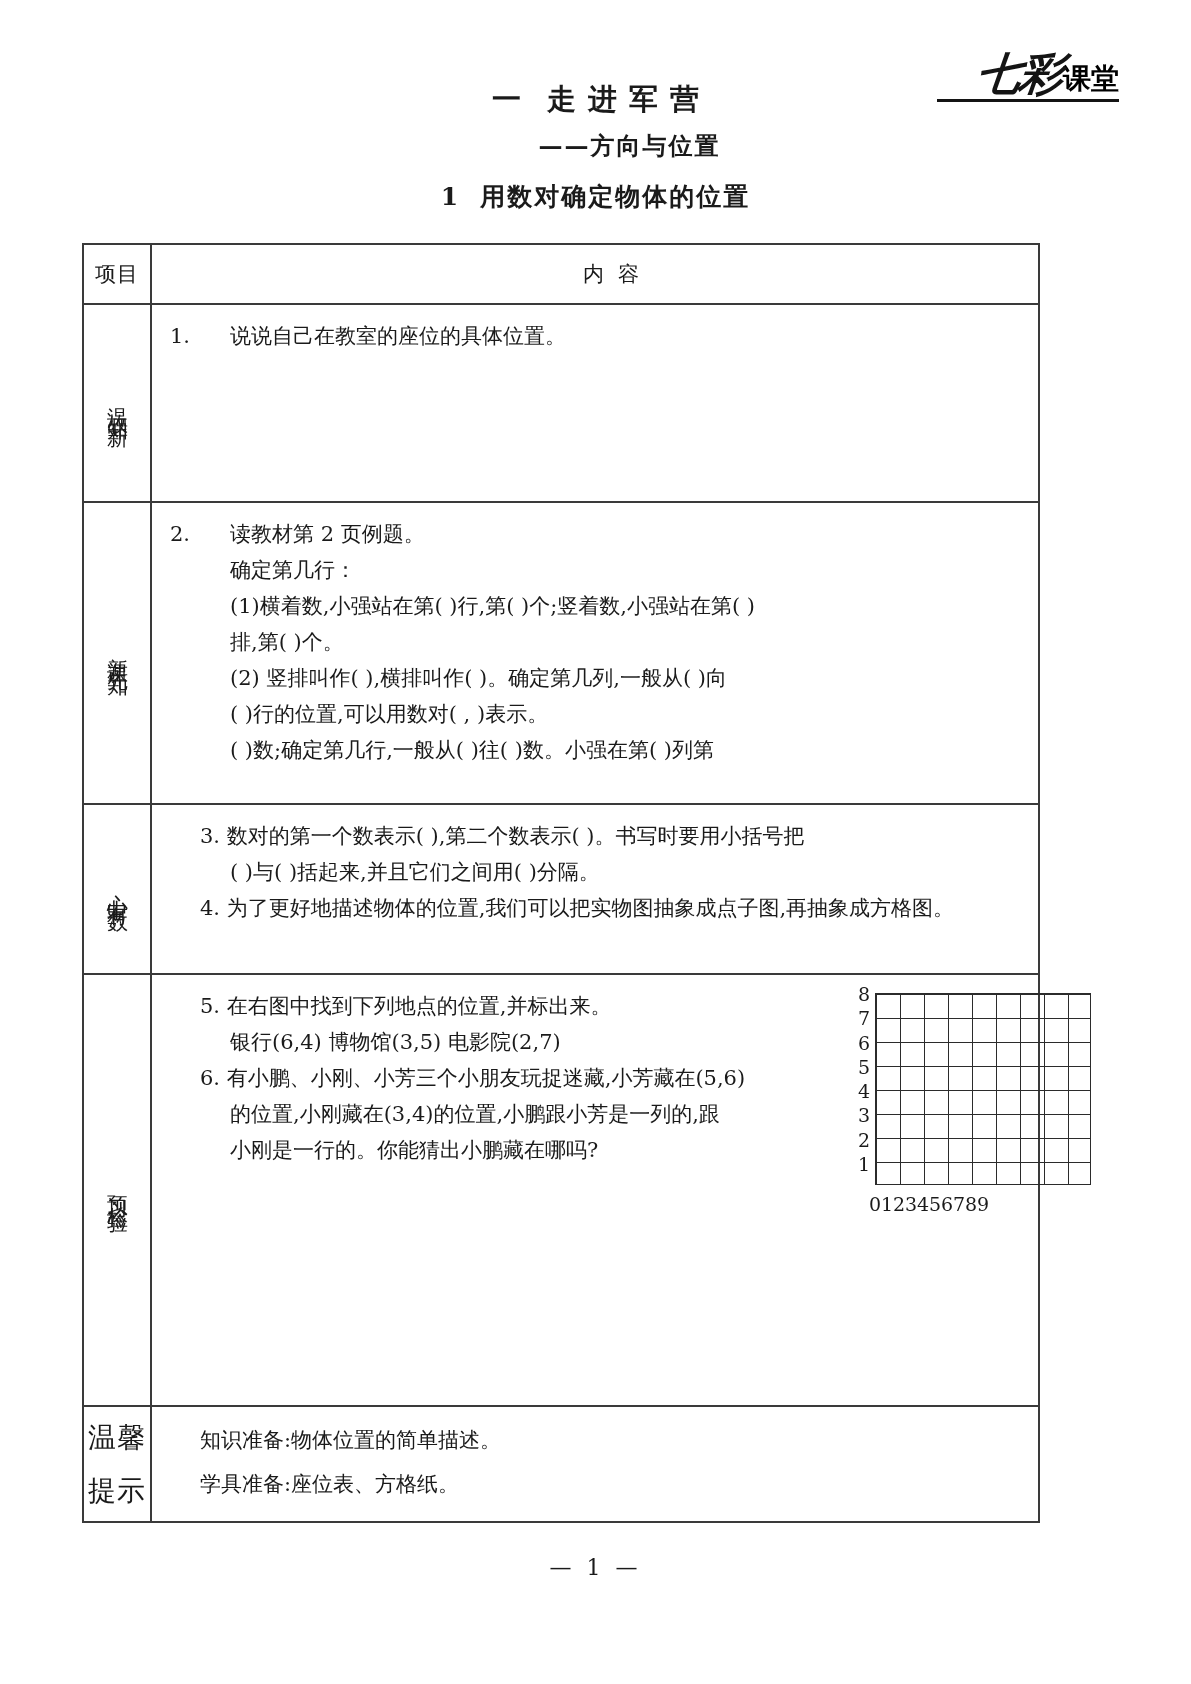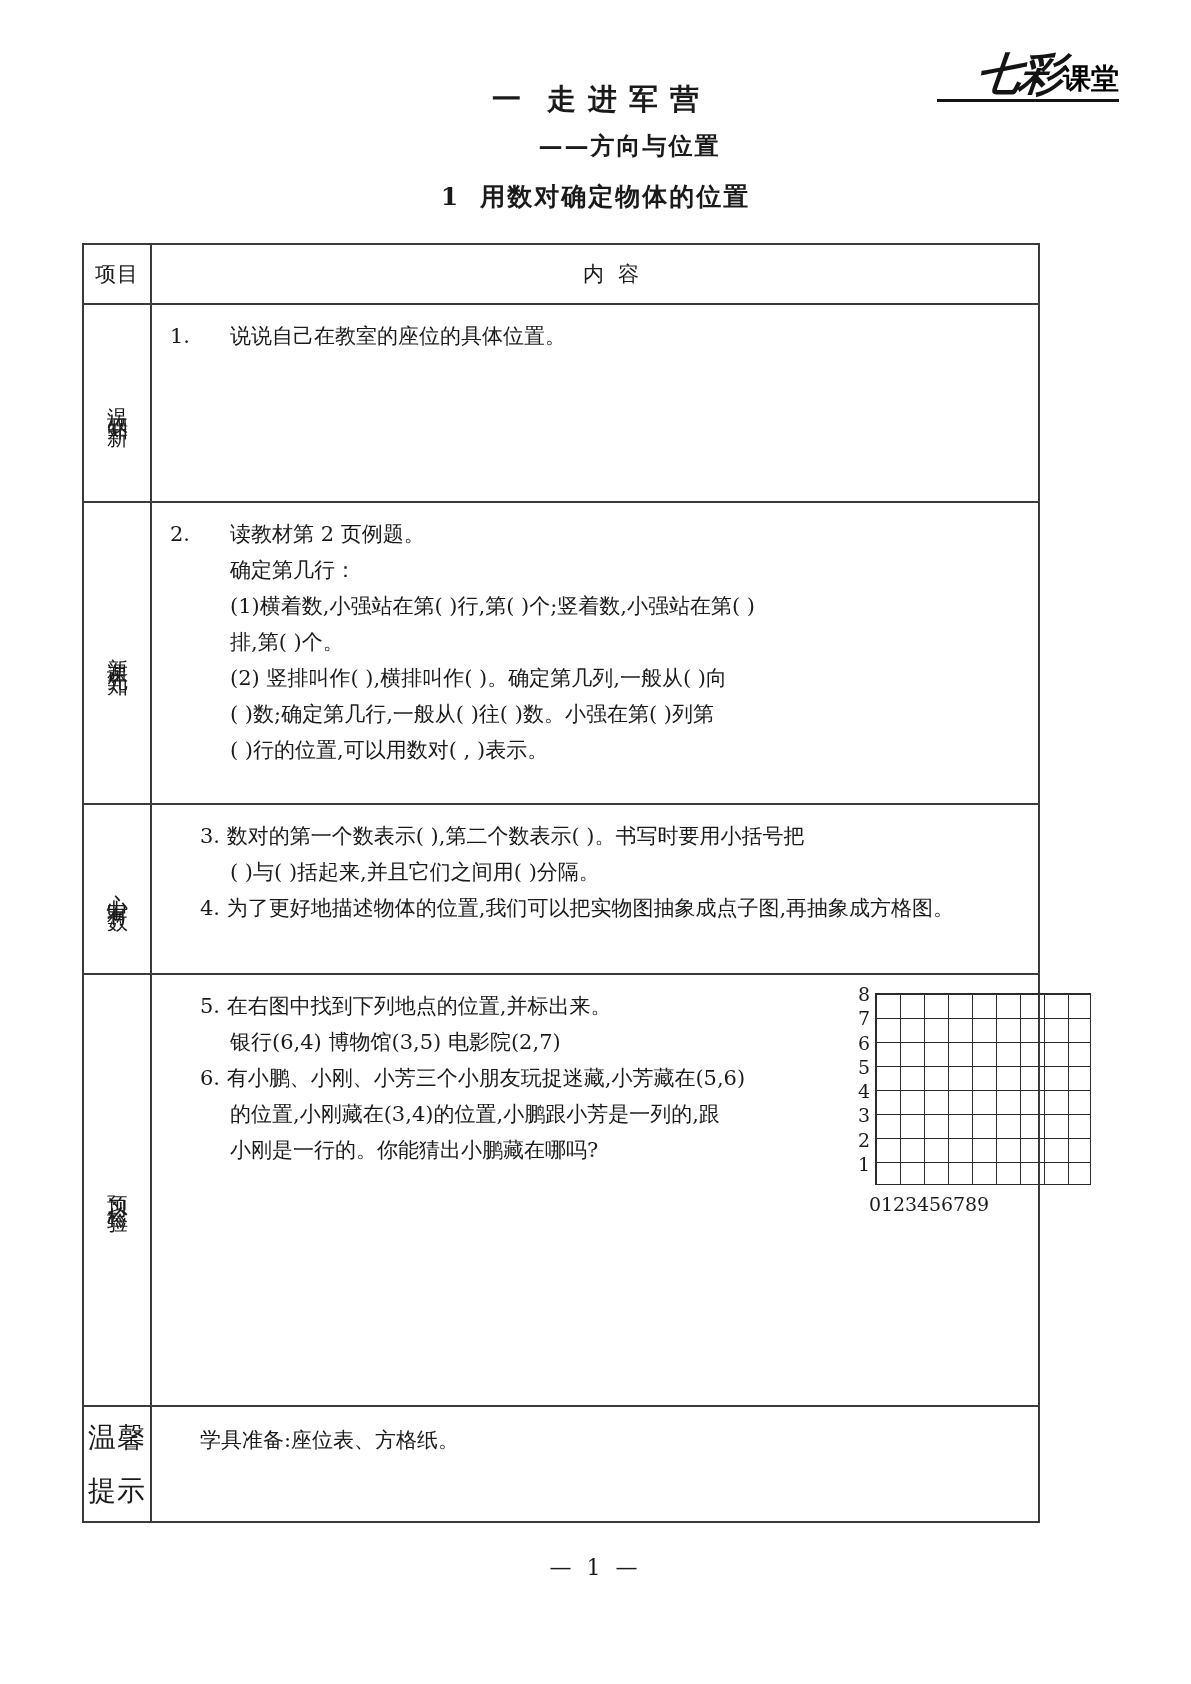--- a/index.html
+++ b/index.html
@@ -306,22 +306,22 @@
         <span class="vtext">新课先知</span>
       </div>
       <div class="cell-body">
         <div class="q hang">
           <span class="numlbl">2.</span><span>读教材第 2 页例题。</span>
         </div>
         <div class="q indent">确定第几行：</div>
         <div class="q indent q-line">(1)横着数,小强站在第(      )行,第(      )个;竖着数,小强站在第(      )</div>
         <div class="q indent q-line">排,第(      )个。</div>
         <div class="q indent q-line">(2) 竖排叫作(      ),横排叫作(      )。确定第几列,一般从(      )向</div>
+        <div class="q indent q-line">(      )行的位置,可以用数对(   ,   )表示。</div>
         <div class="q indent q-line">(      )数;确定第几行,一般从(      )往(      )数。小强在第(      )列第</div>
-        <div class="q indent q-line">(      )行的位置,可以用数对(   ,   )表示。</div>
       </div>
     </div>
 
     <div class="row row-heart">
       <div class="cell-label">
         <span class="vtext">心中有数</span>
       </div>
       <div class="cell-body">
         <div class="q hang q-line">3. 数对的第一个数表示(      ),第二个数表示(      )。书写时要用小括号把</div>
         <div class="q indent q-line">(      )与(      )括起来,并且它们之间用(      )分隔。</div>
@@ -375,20 +375,21 @@
         </div>
       </div>
     </div>
 
     <div class="row row-tip">
       <div class="cell-label">
         <span class="htext">温馨</span>
         <span class="htext">提示</span>
       </div>
       <div class="cell-body">
+        <div class="q">知识准备:物体位置的简单描述。</div>
         <div class="q">学具准备:座位表、方格纸。</div>
       </div>
     </div>
 
   </div>
 
   <div class="footer">— 1 —</div>
 
 </div>
 

